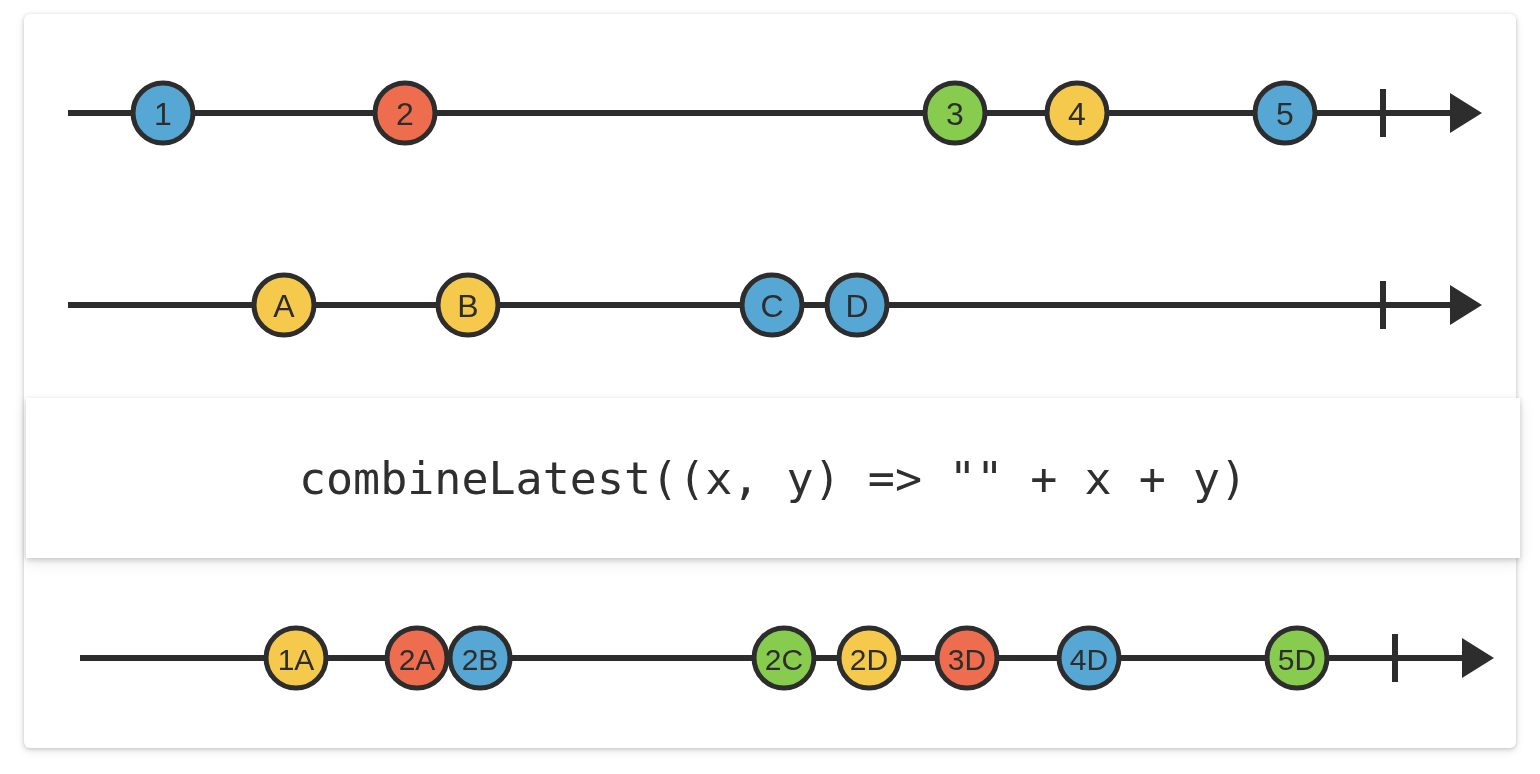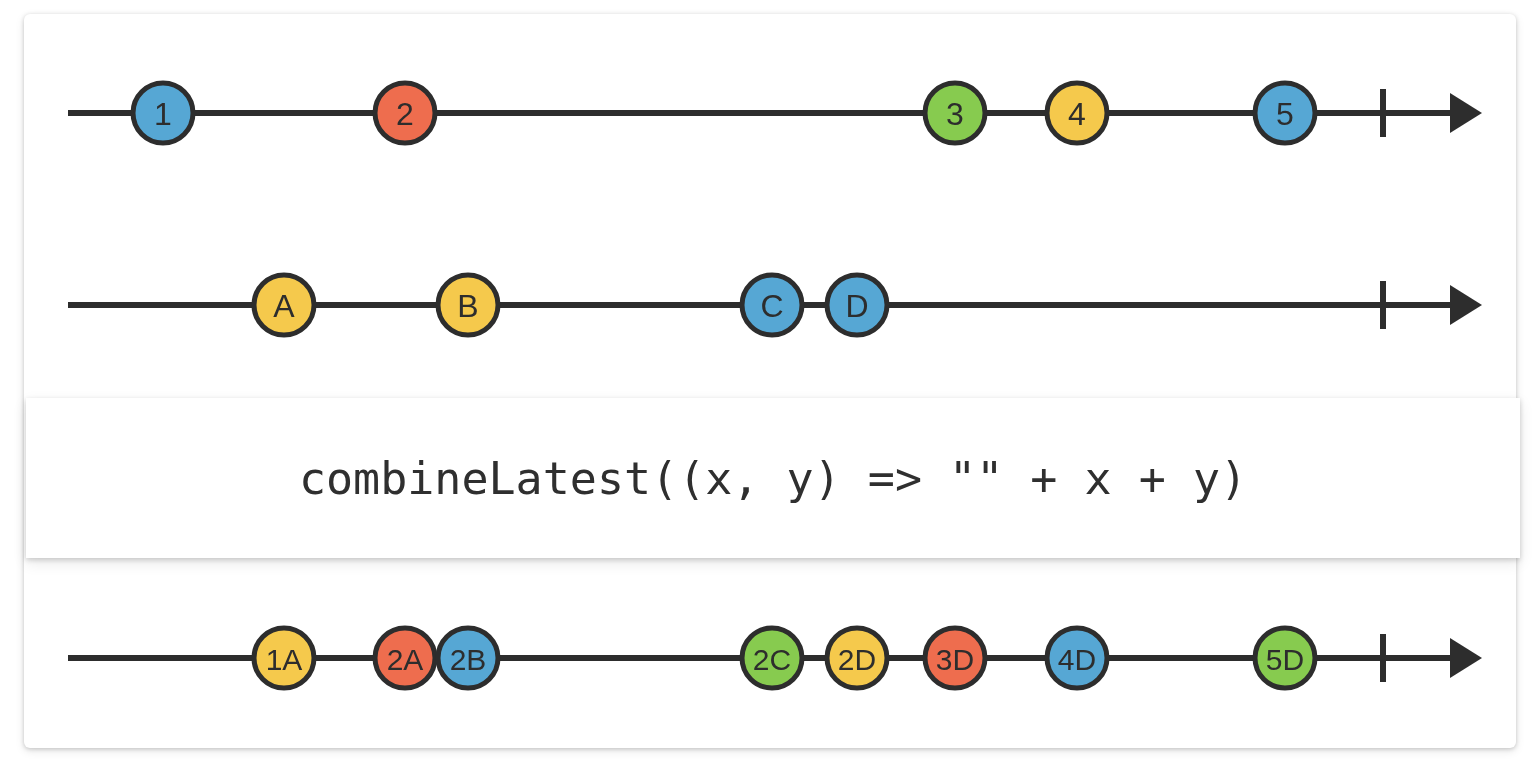--- a/index.html
+++ b/index.html
@@ -127,21 +127,21 @@
             <g>
               <circle cx="748" cy="60" r="30" fill="#56A7D4" stroke="#2d2d2d" stroke-width="5"></circle>
               <text class="marble-label" x="748" y="61" font-size="32">C</text>
             </g>
             <g>
               <circle cx="833" cy="60" r="30" fill="#56A7D4" stroke="#2d2d2d" stroke-width="5"></circle>
               <text class="marble-label" x="833" y="61" font-size="32">D</text>
             </g>
           </svg>
         </div>
-        <div class="timeline" style="top: 584px;">
+        <div class="timeline" style="top: 584px; margin-left: 12px;">
           <svg width="1492" height="120">
             <line x1="44" y1="60" x2="1432" y2="60" stroke="#2d2d2d" stroke-width="6" stroke-linecap="butt"></line>
             <polygon points="1426,40 1458,60 1426,80" fill="#2d2d2d"></polygon>
             <line x1="1359" y1="36" x2="1359" y2="84" stroke="#2d2d2d" stroke-width="6"></line>
             <g>
               <circle cx="260" cy="60" r="30" fill="#F5C94C" stroke="#2d2d2d" stroke-width="5"></circle>
               <text class="marble-label" x="260" y="61" font-size="30">1A</text>
             </g>
             <g>
               <circle cx="381" cy="60" r="30" fill="#EE6D4E" stroke="#2d2d2d" stroke-width="5"></circle>

